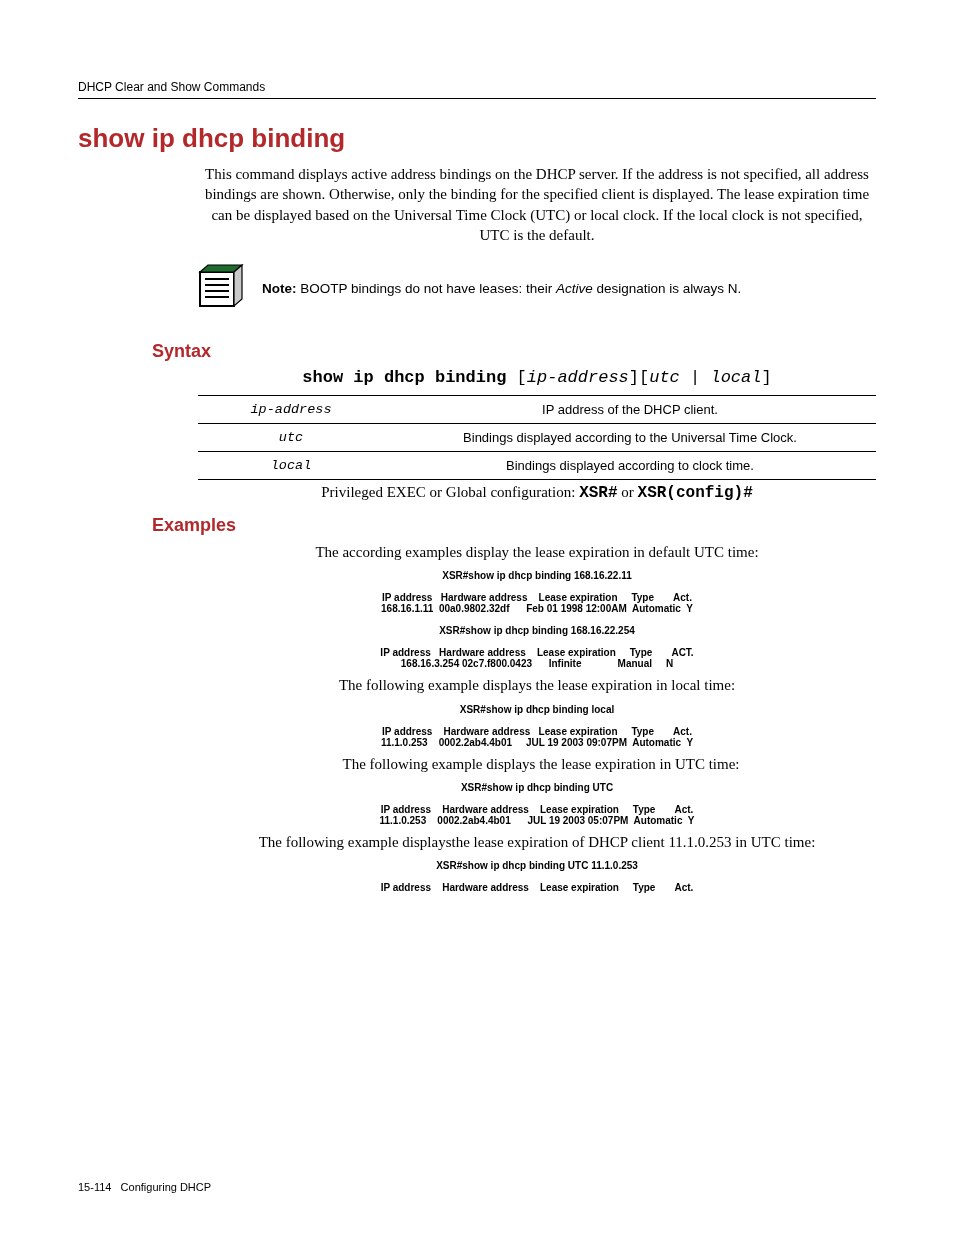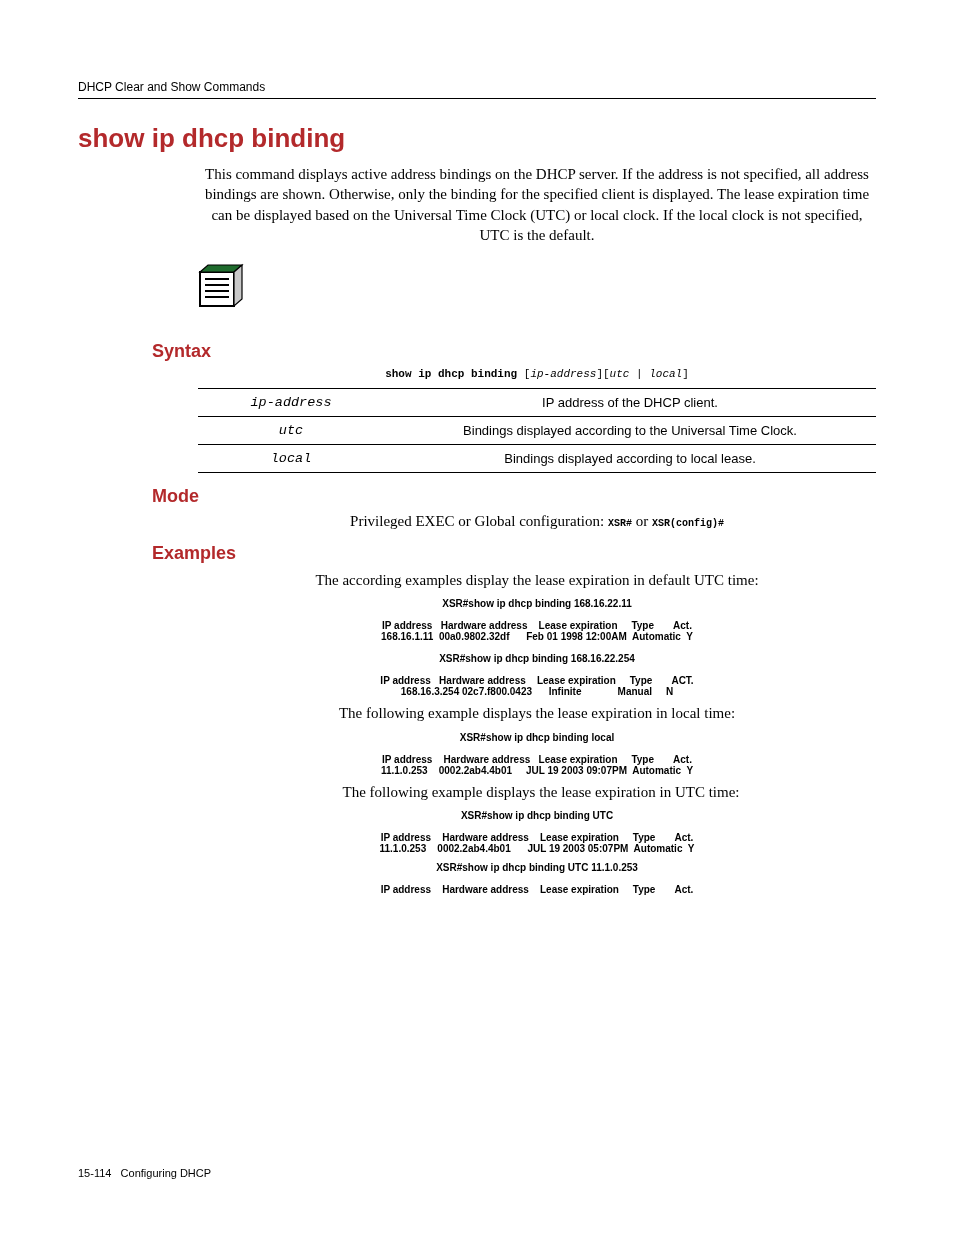--- a/index.html
+++ b/index.html
@@ -58,21 +58,21 @@
   .note-text .ital { font-style: italic; }
   h2.section {
     font-family: Arial, Helvetica, sans-serif;
     font-weight: bold;
     font-size: 18px;
     color: #b3292b;
     margin: 13px 0 6px 74px;
   }
   .syntax-line {
     font-family: "Courier New", monospace;
-    font-size: 11px;
+    font-size: 17px;
     margin: 4px 0 8px 0;
   }
   .syntax-line .bold { font-weight: bold; }
   .syntax-line .ital { font-style: italic; }
   table.param-table {
     width: 100%;
     border-collapse: collapse;
     margin-top: 6px;
   }
   table.param-table td {
@@ -90,32 +90,32 @@
     width: 170px;
   }
   table.param-table td.pdesc {
     font-family: Arial, Helvetica, sans-serif;
     font-size: 13px;
   }
   .mode-line {
     font-size: 15px;
     margin: 4px 0 4px 0;
   }
-  .mode-line .mono { font-family: "Courier New", monospace; font-size: 10px; font-weight: bold; }
+  .mode-line .mono { font-family: "Courier New", monospace; font-size: 16px; font-weight: bold; }
   pre.term {
     font-family: Liberation Sans, sans-serif;
     font-size: 10px;
     font-weight: bold;
     margin: 8px 0 6px 0;
     white-space: pre;
   }
   .footer {
     position: absolute;
     left: 78px;
-    bottom: 56px;
+    bottom: 42px;
     font-family: Arial, Helvetica, sans-serif;
     font-size: 11px;
   }
 </style>
 </head>
 <body>
 
 <div class="page">
 
   <div class="running-header">DHCP Clear and Show Commands</div>
@@ -129,20 +129,23 @@
       <div class="note-icon-box">
         <svg viewBox="0 0 46 46" width="46" height="46">
           <rect x="2" y="9" width="34" height="34" fill="#fff" stroke="#000" stroke-width="2"></rect>
           <path d="M2 9 L10 2 L44 2 L36 9 Z" fill="#1f6b2d" stroke="#000" stroke-width="1.2"></path>
           <path d="M36 9 L44 2 L44 36 L36 43 Z" fill="#c9c9c9" stroke="#000" stroke-width="1.2"></path>
           <line x1="7" y1="16" x2="31" y2="16" stroke="#000" stroke-width="2"></line>
           <line x1="7" y1="22" x2="31" y2="22" stroke="#000" stroke-width="2"></line>
           <line x1="7" y1="28" x2="31" y2="28" stroke="#000" stroke-width="2"></line>
           <line x1="7" y1="34" x2="31" y2="34" stroke="#000" stroke-width="2"></line>
         </svg>
+      </div>
+      <div class="note-text">
+        <span class="bold">Note:</span><span> BOOTP bindings do not have leases: their </span><span class="ital">Active</span><span> designation is always N.</span>
       </div>
     </div>
   </div>
 
   <h2 class="section">Syntax</h2>
   <div class="body-indent">
     <div class="syntax-line">
       <span class="bold">show ip dhcp binding </span><span>[</span><span class="ital">ip-address</span><span>][</span><span class="ital">utc</span><span> | </span><span class="ital">local</span><span>]</span>
     </div>
     <table class="param-table">
@@ -150,27 +153,26 @@
           <tr>
         <td class="pname">ip-address</td>
         <td class="pdesc">IP address of the DHCP client.</td>
       </tr>
       <tr>
         <td class="pname">utc</td>
         <td class="pdesc">Bindings displayed according to the Universal Time Clock.</td>
       </tr>
       <tr>
         <td class="pname">local</td>
-        <td class="pdesc">Bindings displayed according to local lease.</td>
+        <td class="pdesc">Bindings displayed according to clock time.</td>
       </tr>
     </tbody>
       </table>
   </div>
 
-  <h2 class="section">Mode</h2>
   <div class="body-indent">
     <p class="mode-line">
       <span>Privileged EXEC or Global configuration: </span><span class="mono">XSR#</span><span> or </span><span class="mono">XSR(config)#</span>
     </p>
   </div>
 
   <h2 class="section">Examples</h2>
   <div class="body-indent">
     <p class="para" style="margin-bottom:6px">The according examples display the lease expiration in default UTC time:</p>
     <pre class="term">XSR#show ip dhcp binding 168.16.22.11
@@ -188,20 +190,21 @@
 
 IP address    Hardware address   Lease expiration     Type       Act.
 11.1.0.253    0002.2ab4.4b01     JUL 19 2003 09:07PM  Automatic  Y</pre>
 
     <p class="para" style="margin:0 0 6px 8px">The following example displays the lease expiration in UTC time:</p>
     <pre class="term">XSR#show ip dhcp binding UTC
 
 IP address    Hardware address    Lease expiration     Type       Act.
 11.1.0.253    0002.2ab4.4b01      JUL 19 2003 05:07PM  Automatic  Y</pre>
 
+    <p class="para" style="margin:0 0 6px 0">The following example displaysthe lease expiration of DHCP client 11.1.0.253 in UTC time:</p>
     <pre class="term">XSR#show ip dhcp binding UTC 11.1.0.253
 
 IP address    Hardware address    Lease expiration     Type       Act.</pre>
   </div>
 
   <div class="footer">
     <span>15-114</span>&nbsp;&nbsp;&nbsp;<span>Configuring DHCP</span>
   </div>
 
 </div>

